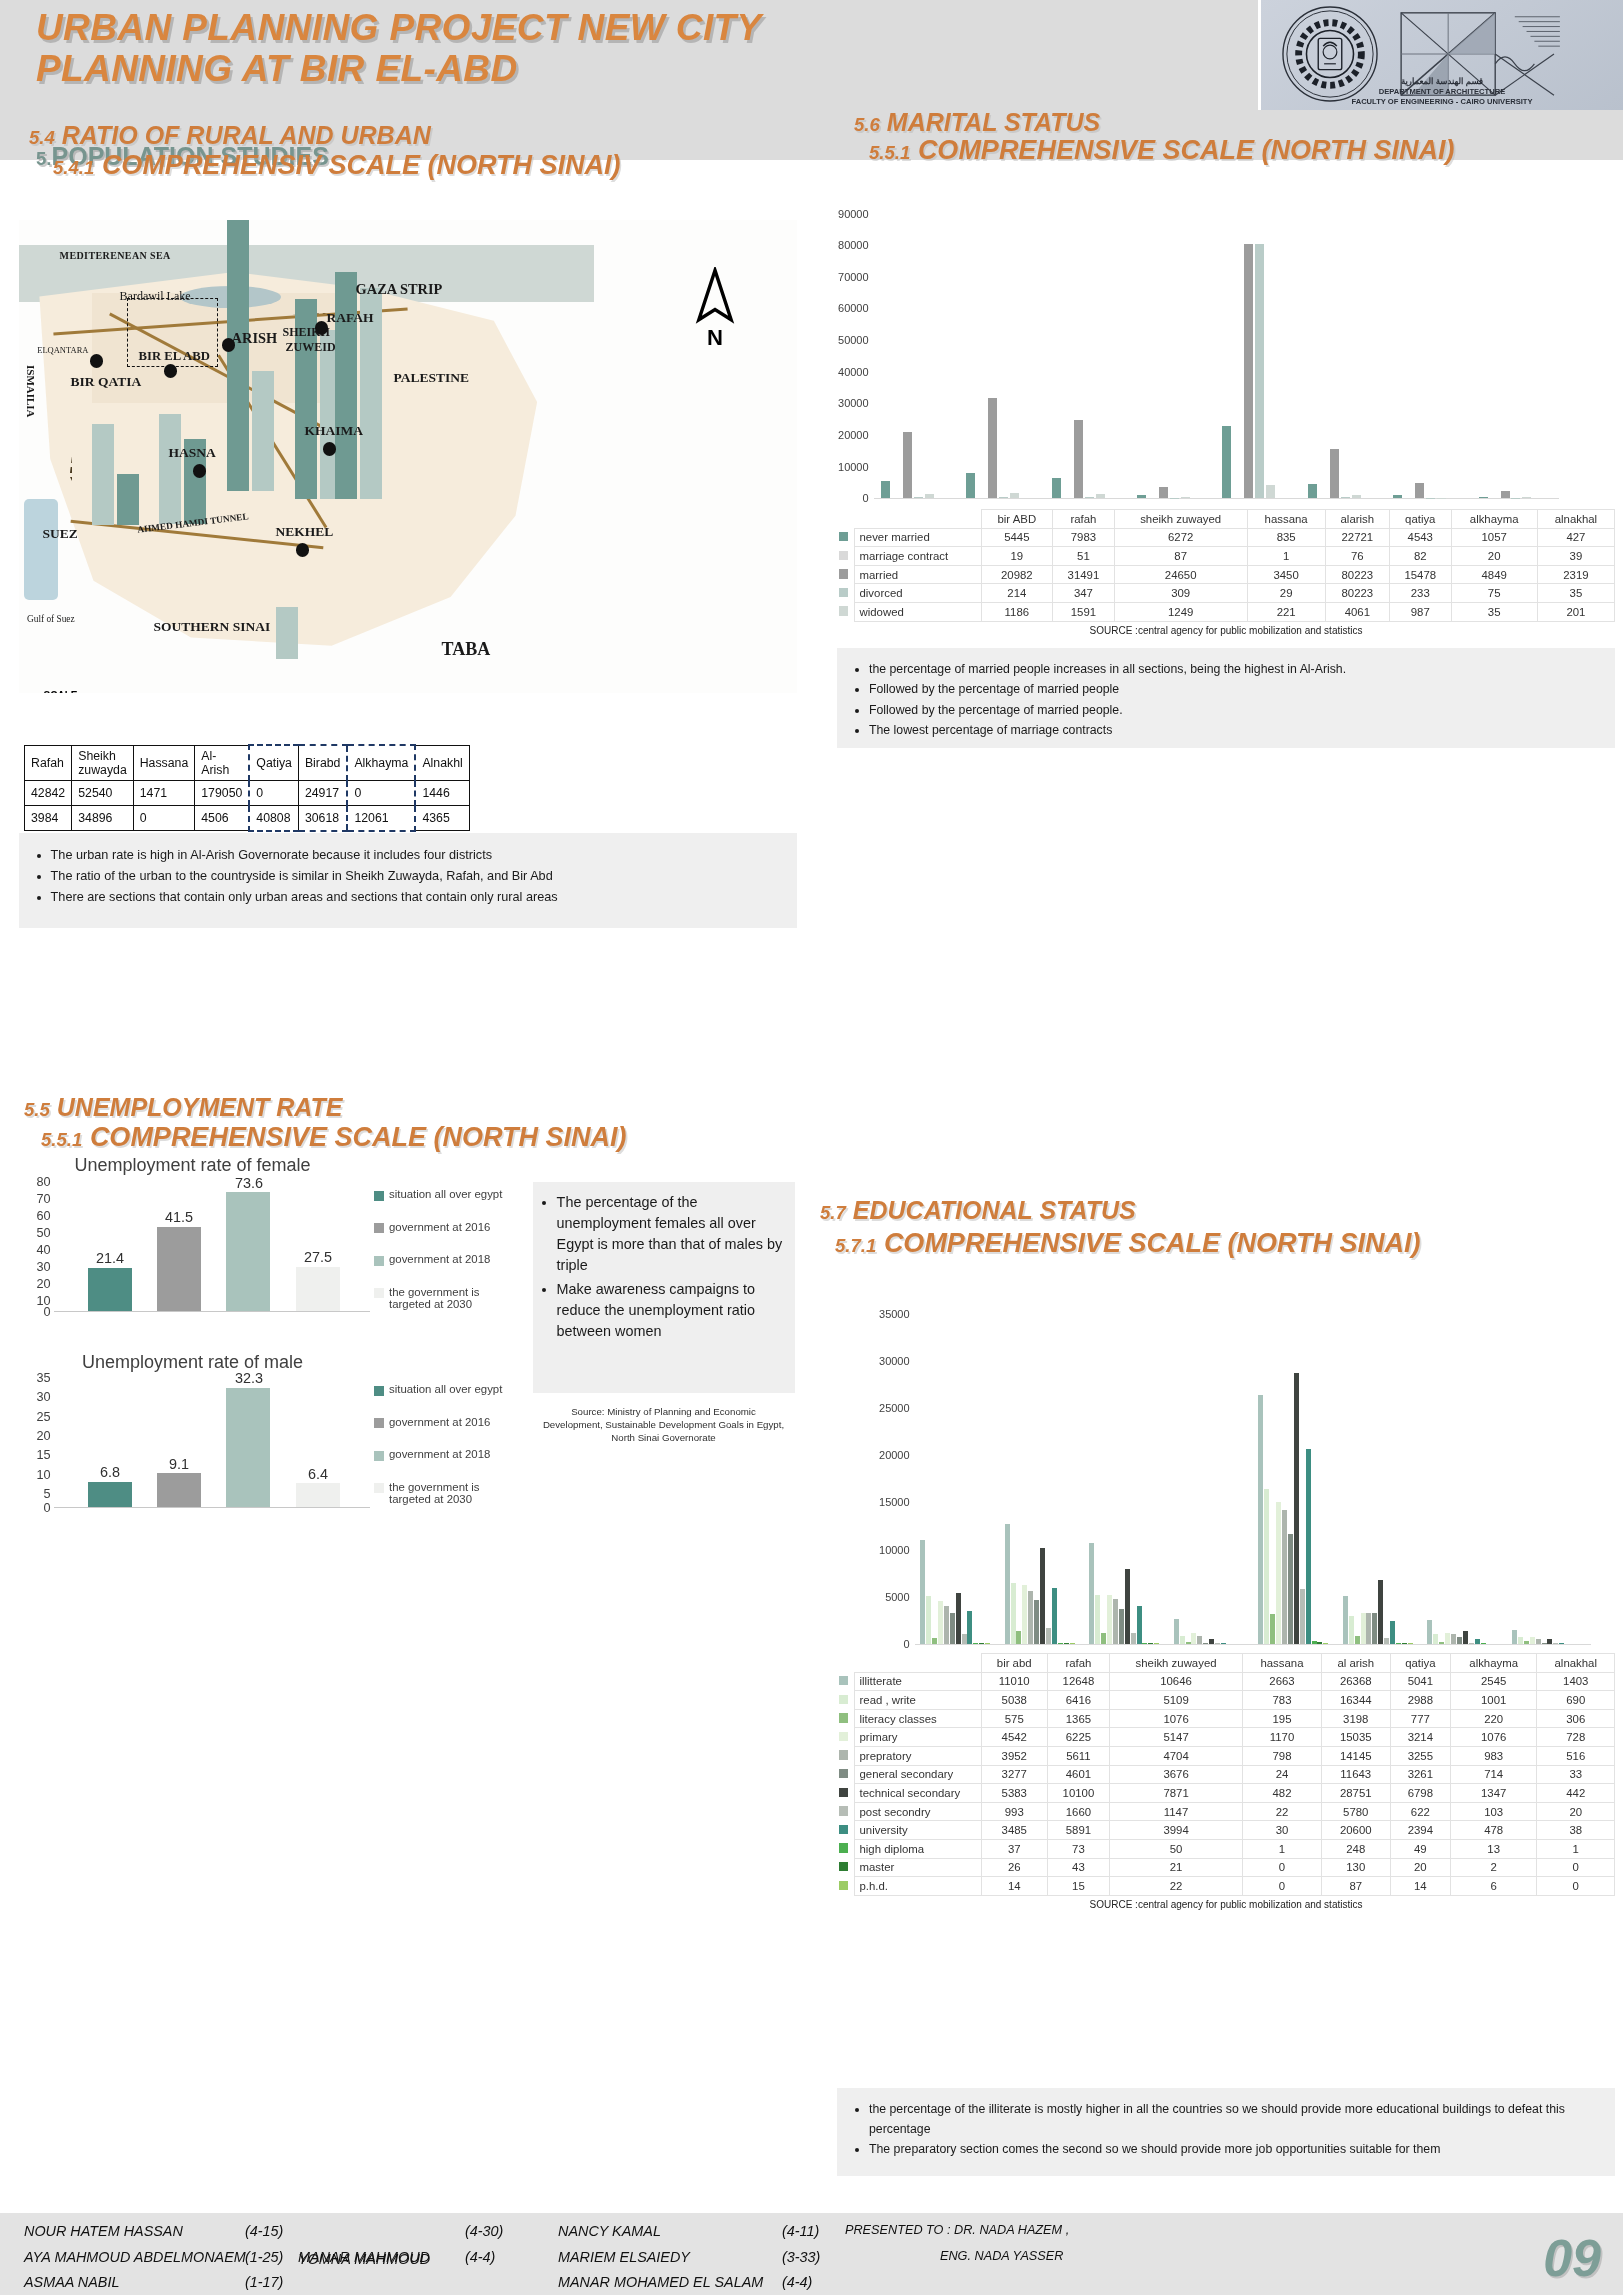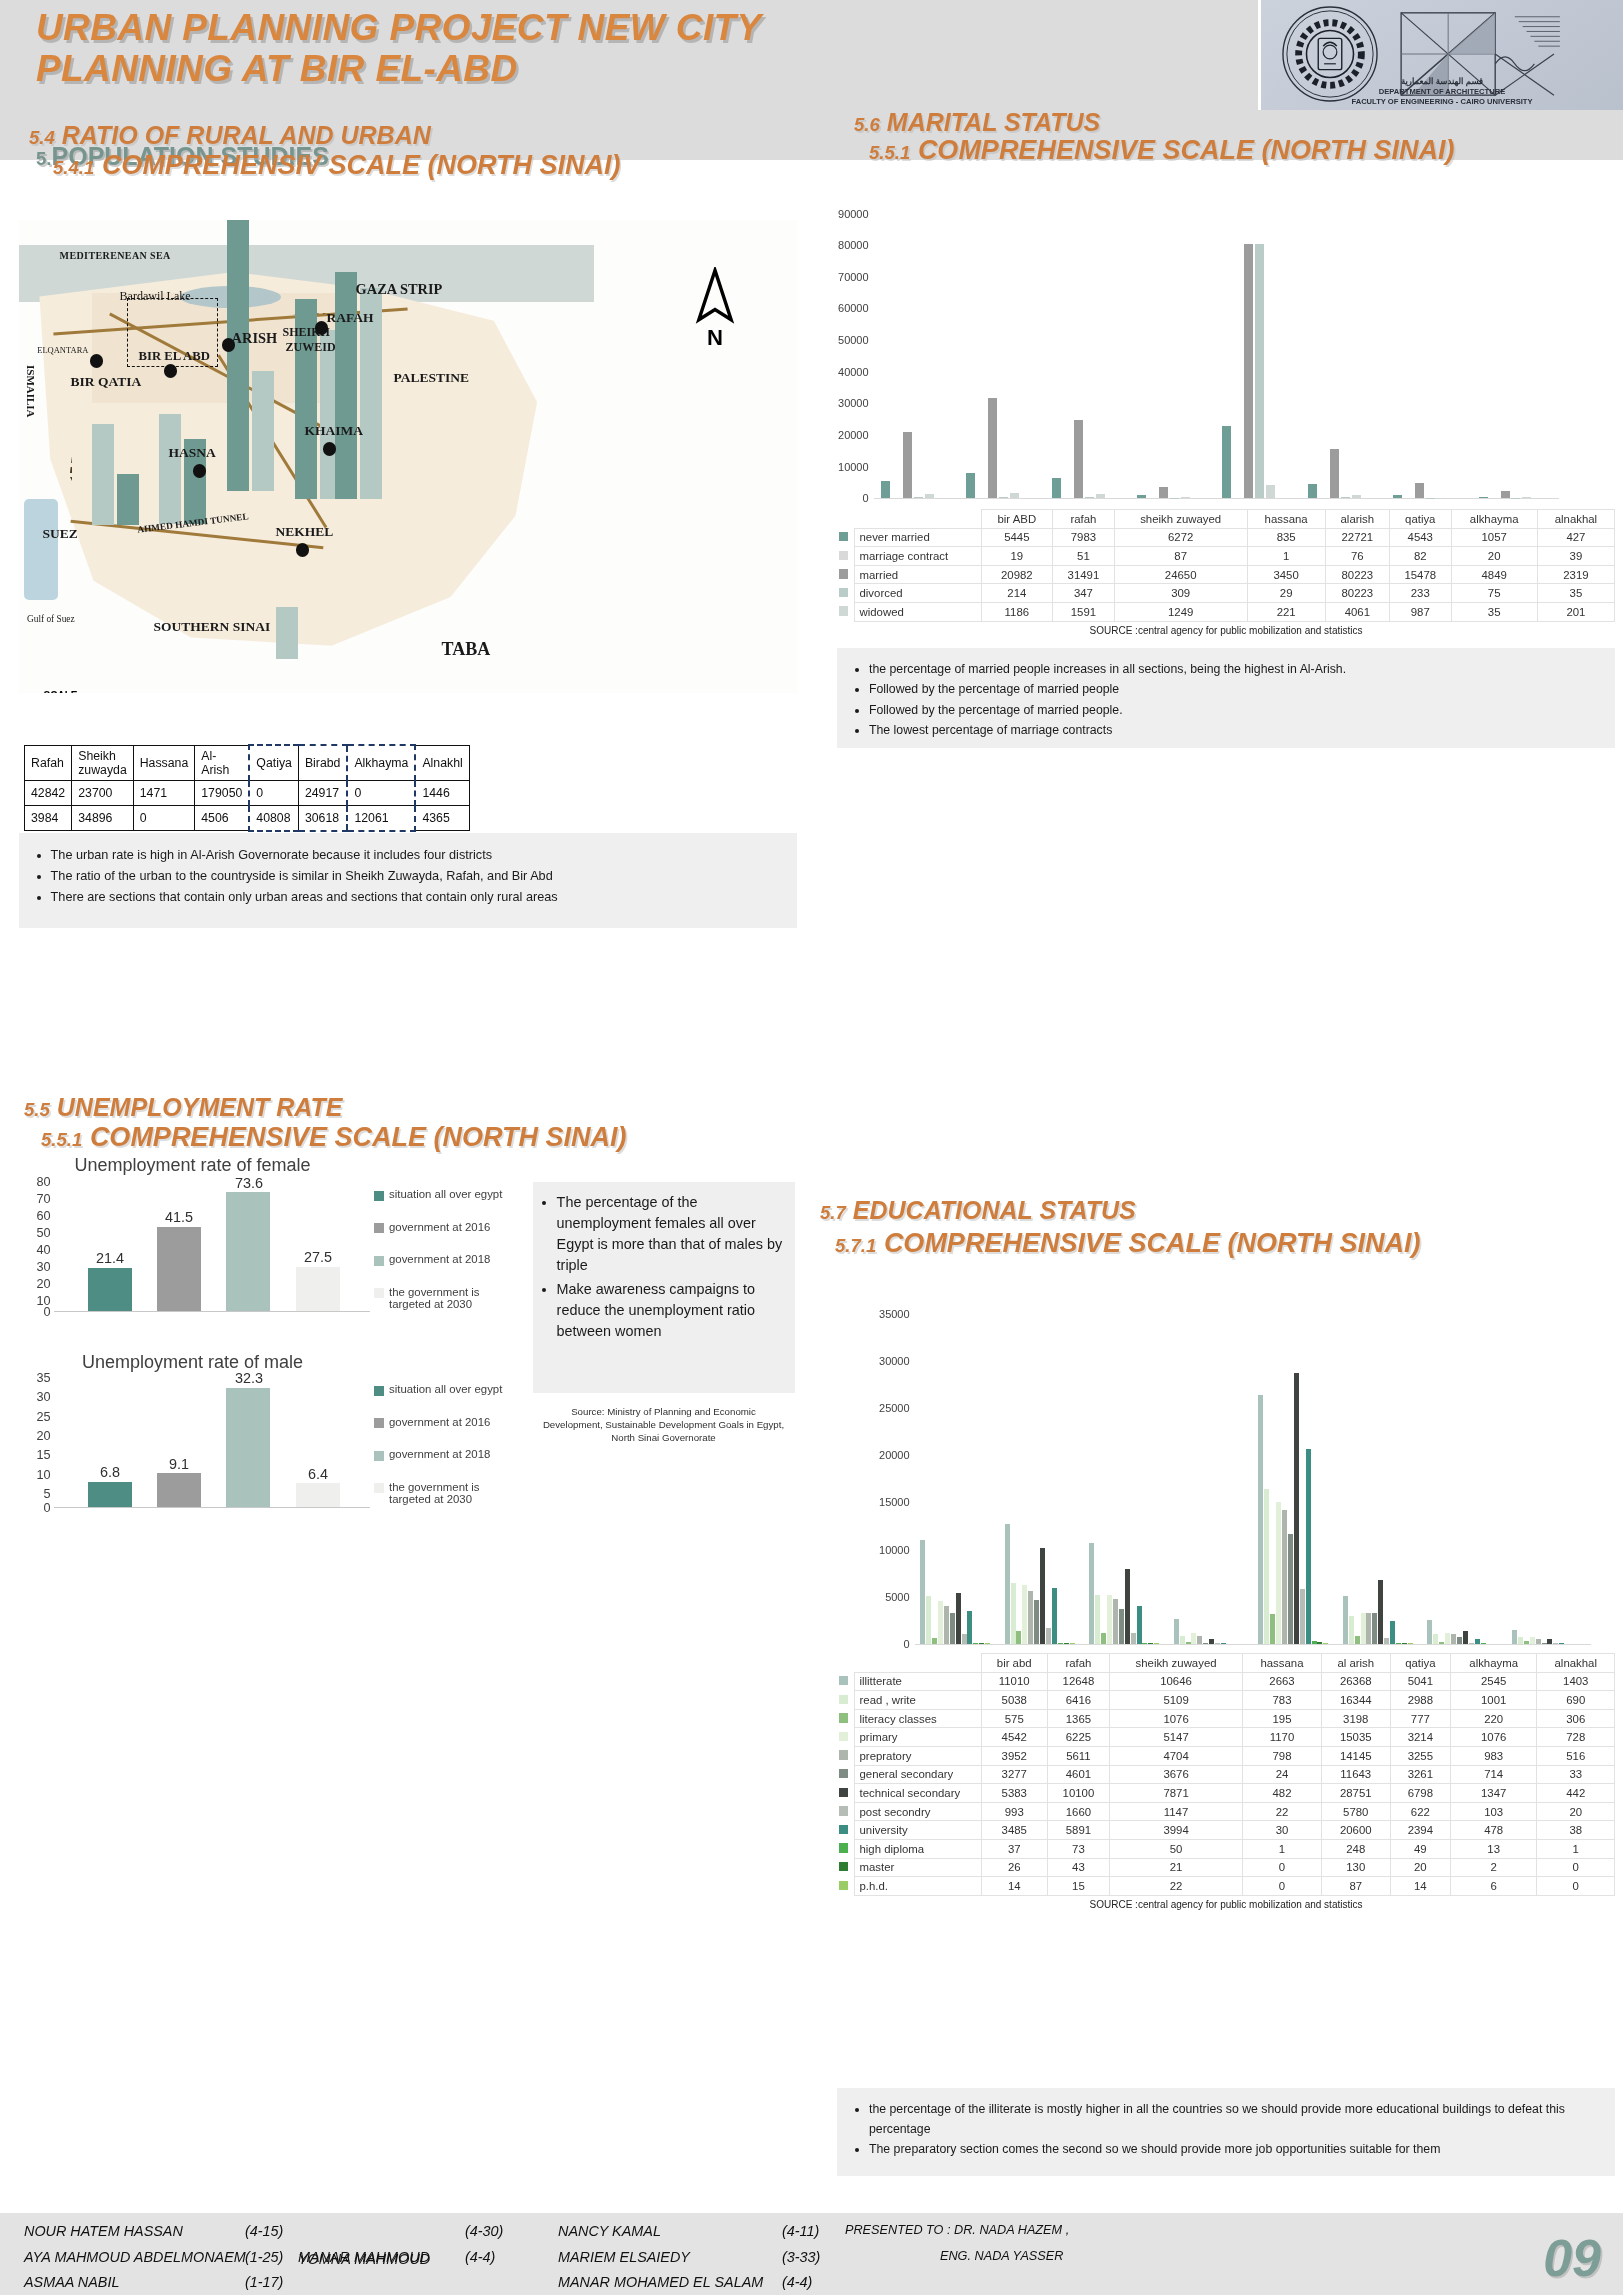--- a/index.html
+++ b/index.html
@@ -291,21 +291,21 @@
       <td style="width:66px;">Sheikh zuwayda</td>
       <td style="width:61px;">Hassana</td>
       <td style="width:66px;">Al-Arish</td>
       <td style="width:52px;border-left:2.5px dashed #1f3864;border-top:2.5px dashed #1f3864;">Qatiya</td>
       <td style="width:57px;border-top:2.5px dashed #1f3864;">Birabd</td>
       <td style="width:66px;border-left:2.5px dashed #1f3864;border-top:2.5px dashed #1f3864;border-right:2.5px dashed #1f3864;">Alkhayma</td>
       <td style="width:52px;">Alnakhl</td>
     </tr>
     <tr>
       <td>42842</td>
-      <td>23700</td>
+      <td>52540</td>
       <td>1471</td>
       <td>179050</td>
       <td style="border-left:2.5px dashed #1f3864;">0</td>
       <td>24917</td>
       <td style="border-left:2.5px dashed #1f3864;border-right:2.5px dashed #1f3864;">0</td>
       <td>1446</td>
     </tr>
     <tr>
       <td>3984</td>
       <td>34896</td>

